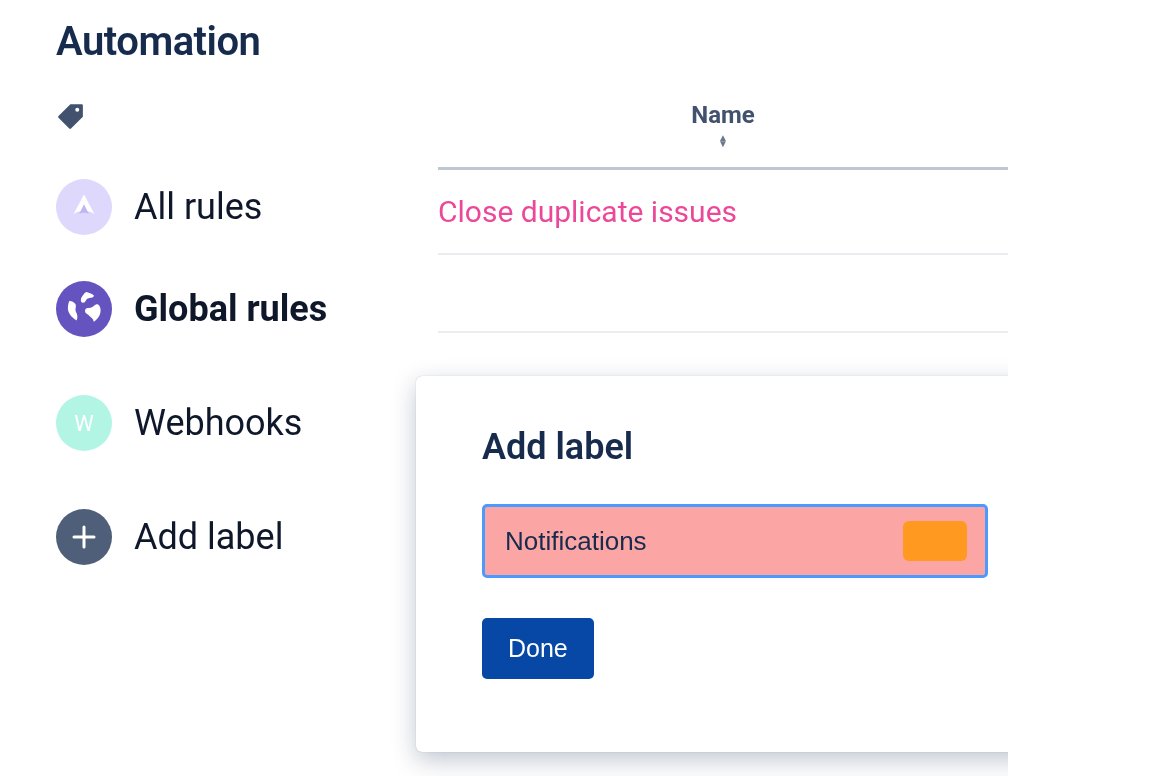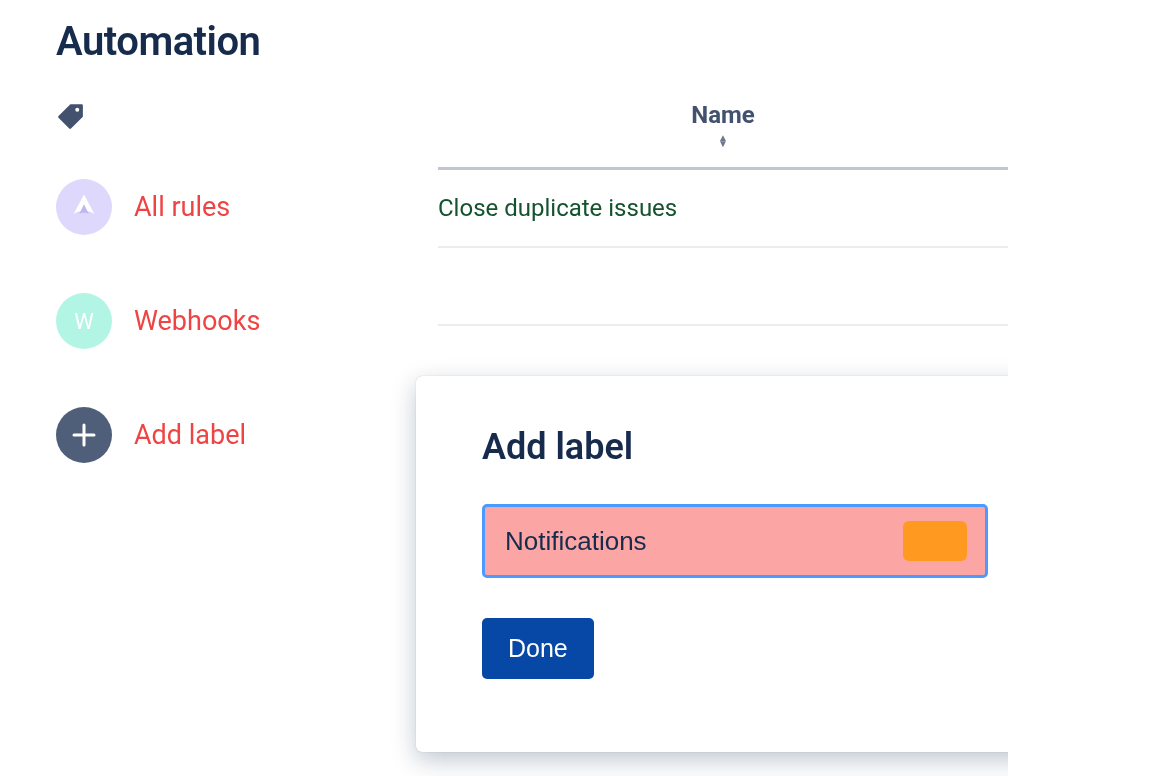--- a/index.html
+++ b/index.html
@@ -66,22 +66,22 @@
     background: #6554C0;
   }
   .avatar.webhooks-av {
     background: #B3F5E5;
     color: #fff;
   }
   .avatar.add-av {
     background: #505F79;
   }
   .side-label {
-    font-size: 27px;
-    color: #ef4444;
+    font-size: 36px;
+    color: #0f172a;
   }
   .side-item.active .side-label {
     font-weight: 700;
   }
   .side-spacer { height: 12px; }
 
   .main {
     flex: 1;
     padding-left: 22px;
   }
@@ -105,22 +105,22 @@
   }
   .table {
     border-top: 3px solid #C1C7D0;
     margin-top: 2px;
   }
   .row {
     border-bottom: 2px solid #EBECF0;
     padding: 24px 0;
   }
   .row a, .row .link {
-    color: #14532d;
-    font-size: 24px;
+    color: #ec4899;
+    font-size: 30px;
     text-decoration: none;
     cursor: pointer;
   }
 
   
   .modal {
     position: absolute;
     left: 416px;
     top: 376px;
     width: 638px;
@@ -190,20 +190,31 @@
       <div class="side-item">
         <div class="avatar all-rules-av">
           <svg width="30" height="30" viewBox="0 0 24 24" fill="none">
             <path d="M12 2 L20.5 18 C20.5 18 18.4 15.2 12 15.2 C5.6 15.2 3.5 18 3.5 18 Z" fill="#FFFFFF"></path>
             <path d="M12 9.8 L16.1 18 C16.1 18 15.1 16.6 12 16.6 C8.9 16.6 7.9 18 7.9 18 Z" fill="#C0B6F2"></path>
           </svg>
         </div>
         <span class="side-label">All rules</span>
       </div>
 
+      <div class="side-item active">
+        <div class="avatar globe-av">
+          <svg width="42" height="42" viewBox="0 0 24 24">
+            <circle cx="12" cy="12" r="10" fill="#6554C0"></circle>
+            <path d="M3.6 7.4 C4.6 7.2 6.2 7.8 7 9 C8 10.5 6.5 12.2 7.5 13.8 C8.2 15 8.6 16.6 7.8 18.5 C6.5 17.7 4.2 16.3 3.1 13.4 C2.5 11.5 2.8 9.2 3.6 7.4 Z" fill="#FFFFFF"></path>
+            <path d="M13.2 2.3 C14.6 2.5 16.5 3.2 17.8 4.4 C17 6 15.5 5.3 14.2 6 C12.6 6.8 13.2 8.3 11.5 8.4 C10.1 8.5 9.7 6.4 11 4.7 C11.7 3.7 12.4 2.7 13.2 2.3 Z" fill="#FFFFFF"></path>
+            <path d="M20.1 9.4 C21.7 10.6 21.9 13.5 20.9 15.5 C19.9 17.6 18.1 19.1 17.4 19.2 C17.6 17.6 15.9 17 15 15.9 C14 14.7 12.5 14.6 12.6 13 C12.7 10.7 15.3 11.8 16.8 10.8 C18.1 9.9 18.7 8.8 20.1 9.4 Z" fill="#FFFFFF"></path>
+          </svg>
+        </div>
+        <span class="side-label">Global rules</span>
+      </div>
 
       <div class="side-spacer"></div>
 
       <div class="side-item">
         <div class="avatar webhooks-av">
           <span>W</span>
         </div>
         <span class="side-label">Webhooks</span>
       </div>
 

